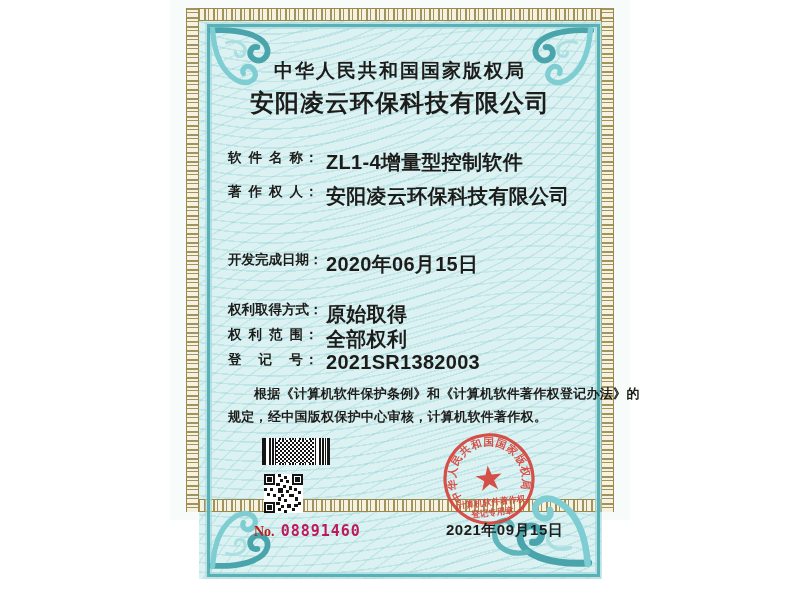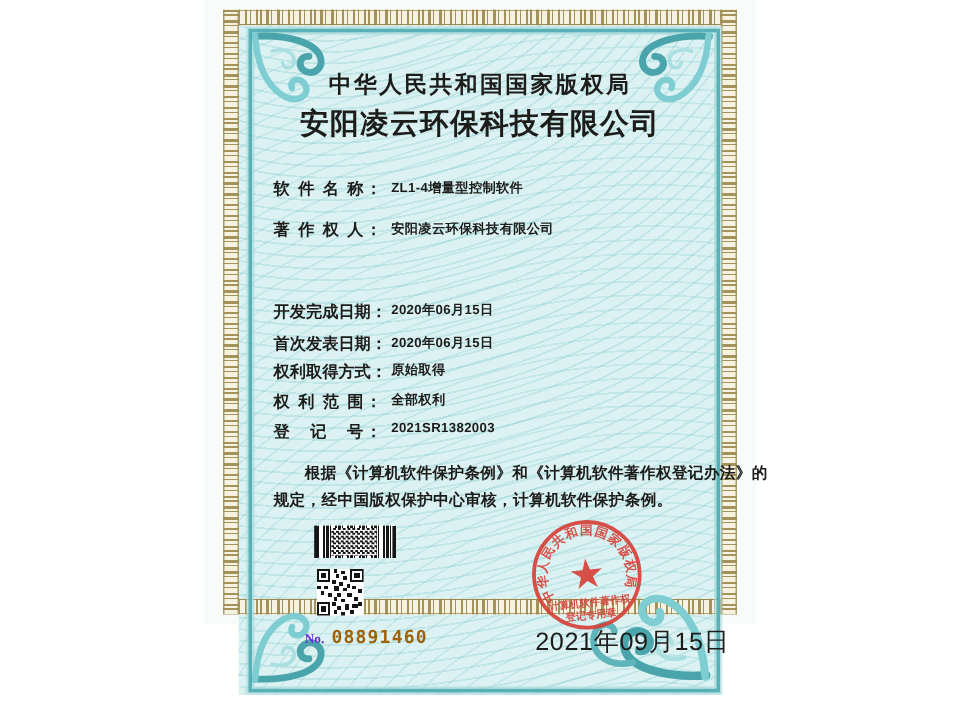--- a/index.html
+++ b/index.html
@@ -58,21 +58,21 @@
   .certno{
     position:absolute;left:280px;top:129px;font-size:11px;font-weight:bold;
     white-space:nowrap;letter-spacing:.5px;
   }
   .certno .lab{margin-right:7px;}
   .row{position:absolute;left:58px;white-space:nowrap;font-weight:bold;font-size:13.5px;}
   .row .lab{
     display:inline-block;width:90px;text-align:justify;text-align-last:justify;
     vertical-align:top;
   }
-  .row .val{display:inline-block;margin-left:8px;vertical-align:top;font-size:11px;letter-spacing:.3px;}
+  .row .val{display:inline-block;margin-left:8px;vertical-align:top;font-size:20px;letter-spacing:.3px;}
   .row .val .v2{display:block;line-height:17px;}
   .r1{top:149px;} .r2{top:183px;} .r3{top:251px;} .r4{top:278px;}
   .r5{top:301px;} .r6{top:326px;} .r7{top:351px;}
   .statement{
     position:absolute;left:58px;top:382px;width:356px;
     font-size:13px;font-weight:bold;line-height:23px;letter-spacing:.3px;
   }
   .statement .l1{text-indent:2em;white-space:nowrap;}
   .statement .l2{white-space:nowrap;}
   
@@ -81,29 +81,29 @@
     background-image:repeating-linear-gradient(90deg,#161616 0 2px,#fff 2px 3px,#161616 3px 4px,#fff 4px 7px,#161616 7px 9px,#fff 9px 10px);
     box-shadow:inset 3px 0 0 #161616, inset -3px 0 0 #161616;
   }
   .barcode .noise{
     position:absolute;left:14px;top:2px;width:38px;height:23px;
     background:repeating-conic-gradient(#141414 0 25%, #ffffff 0 50%) 0 0/4px 4px;
   }
   .qr{position:absolute;left:94px;top:474px;width:39px;height:39px;}
   .qr svg{width:100%;height:100%;shape-rendering:crispEdges;}
   .serial{position:absolute;left:84px;top:522px;white-space:nowrap;}
-  .serial .pre{font-family:"Liberation Serif",serif;font-weight:bold;font-size:11px;color:#6d28d9;}
+  .serial .pre{font-family:"Liberation Serif",serif;font-weight:bold;font-size:14px;color:#b91c1c;}
   .serial .num{
     font-family:"DejaVu Sans Mono",monospace;font-weight:bold;font-size:15px;
-    color:#a16207;letter-spacing:1px;margin-left:6px;
+    color:#be185d;letter-spacing:1px;margin-left:6px;
   }
   
   .seal{position:absolute;left:271px;top:431px;width:96px;height:96px;transform:rotate(-6deg);opacity:.92;}
   .issue-date{
-    position:absolute;left:276px;top:521px;font-size:21px;font-weight:normal;
+    position:absolute;left:276px;top:521px;font-size:15px;font-weight:bold;
     letter-spacing:.5px;white-space:nowrap;
   }
 </style>
 </head>
 <body>
 
 <div class="paper">
 
   <div class="interior"></div>
 
@@ -142,36 +142,33 @@
 
   <div class="row r1">
     <span class="lab">软 件 名 称：</span><span class="val"><span>ZL1-4增量型控制软件</span></span>
   </div>
   <div class="row r2">
     <span class="lab">著 作 权 人：</span><span class="val">安阳凌云环保科技有限公司</span>
   </div>
   <div class="row r3">
     <span class="lab">开发完成日期：</span><span class="val">2020年06月15日</span>
   </div>
-  <div class="row r4">
-    <span class="lab">首次发表日期：</span><span class="val">2020年06月15日</span>
-  </div>
   <div class="row r5">
     <span class="lab">权利取得方式：</span><span class="val">原始取得</span>
   </div>
   <div class="row r6">
     <span class="lab">权 利 范 围：</span><span class="val">全部权利</span>
   </div>
   <div class="row r7">
     <span class="lab">登　记　号：</span><span class="val">2021SR1382003</span>
   </div>
 
   <div class="statement">
     <div class="l1">根据《计算机软件保护条例》和《计算机软件著作权登记办法》的</div>
-    <div class="l2">规定，经中国版权保护中心审核，计算机软件保护条例。</div>
+    <div class="l2">规定，经中国版权保护中心审核，计算机软件著作权。</div>
   </div>
 
   <div class="barcode">
       <div class="noise"></div>
     </div>
 
   <div class="qr">
     <svg viewBox="0 0 25 25">
       <rect x="0" y="0" width="25" height="25" fill="#ffffff"></rect>
       <g fill="#141414">

